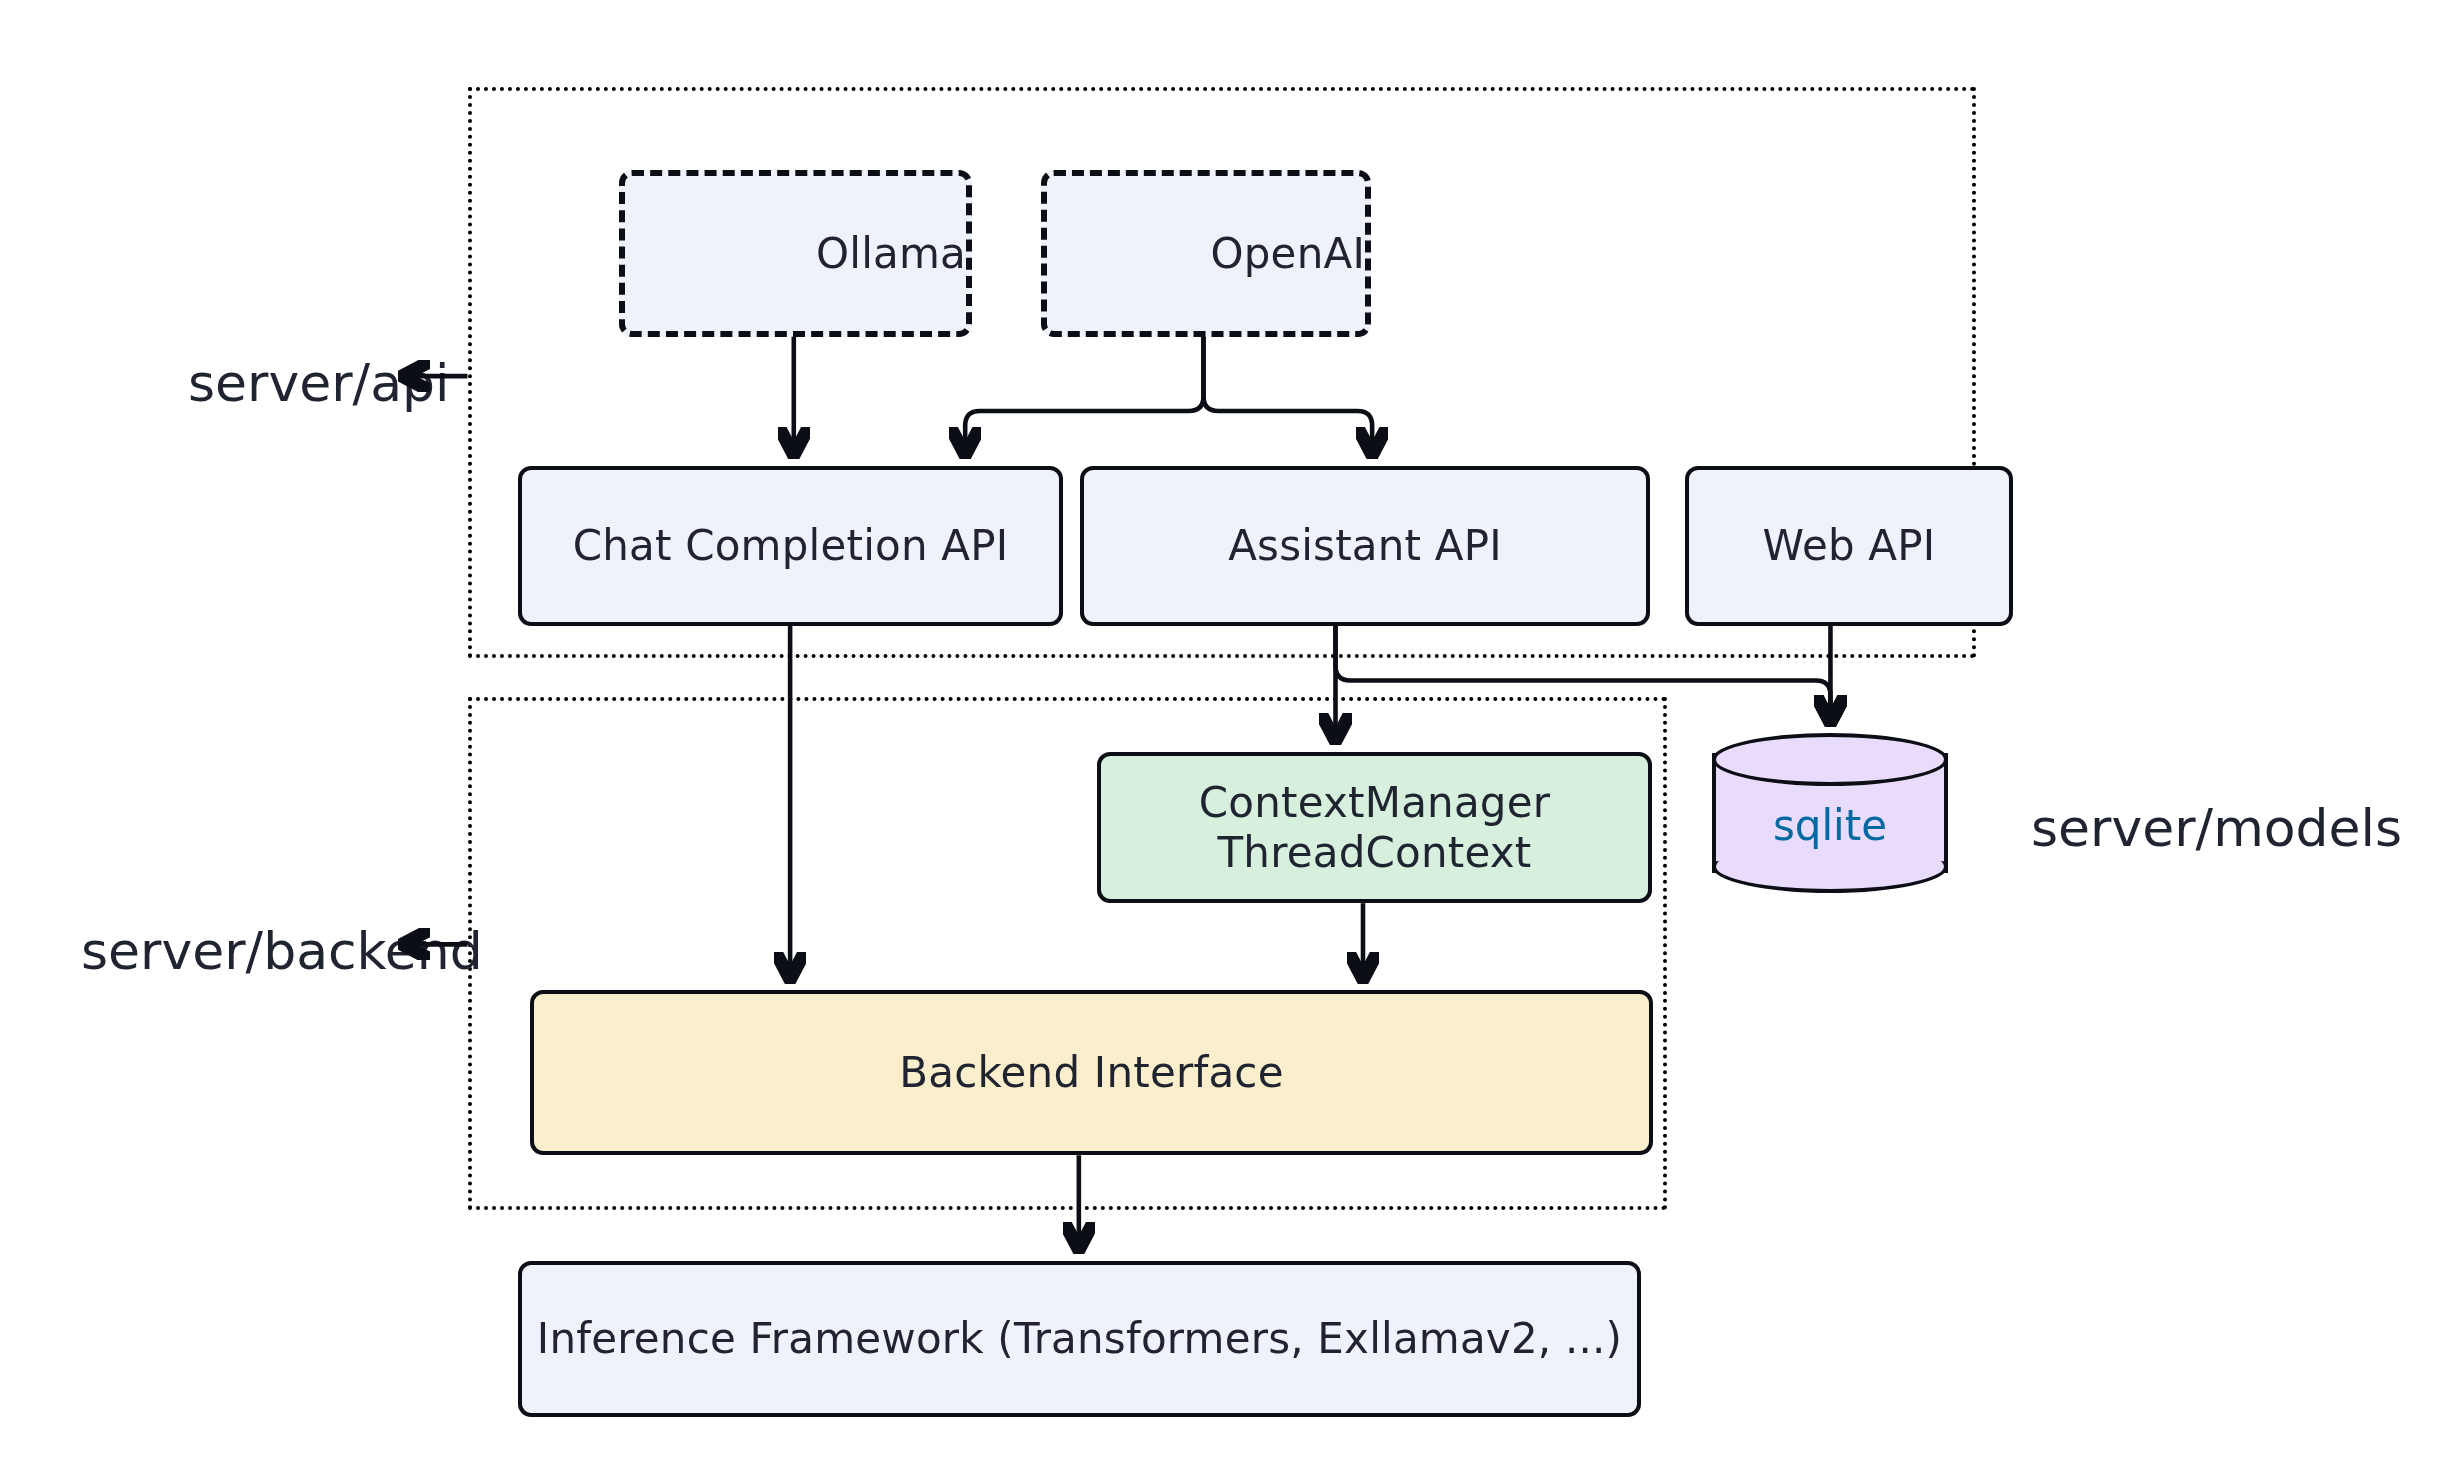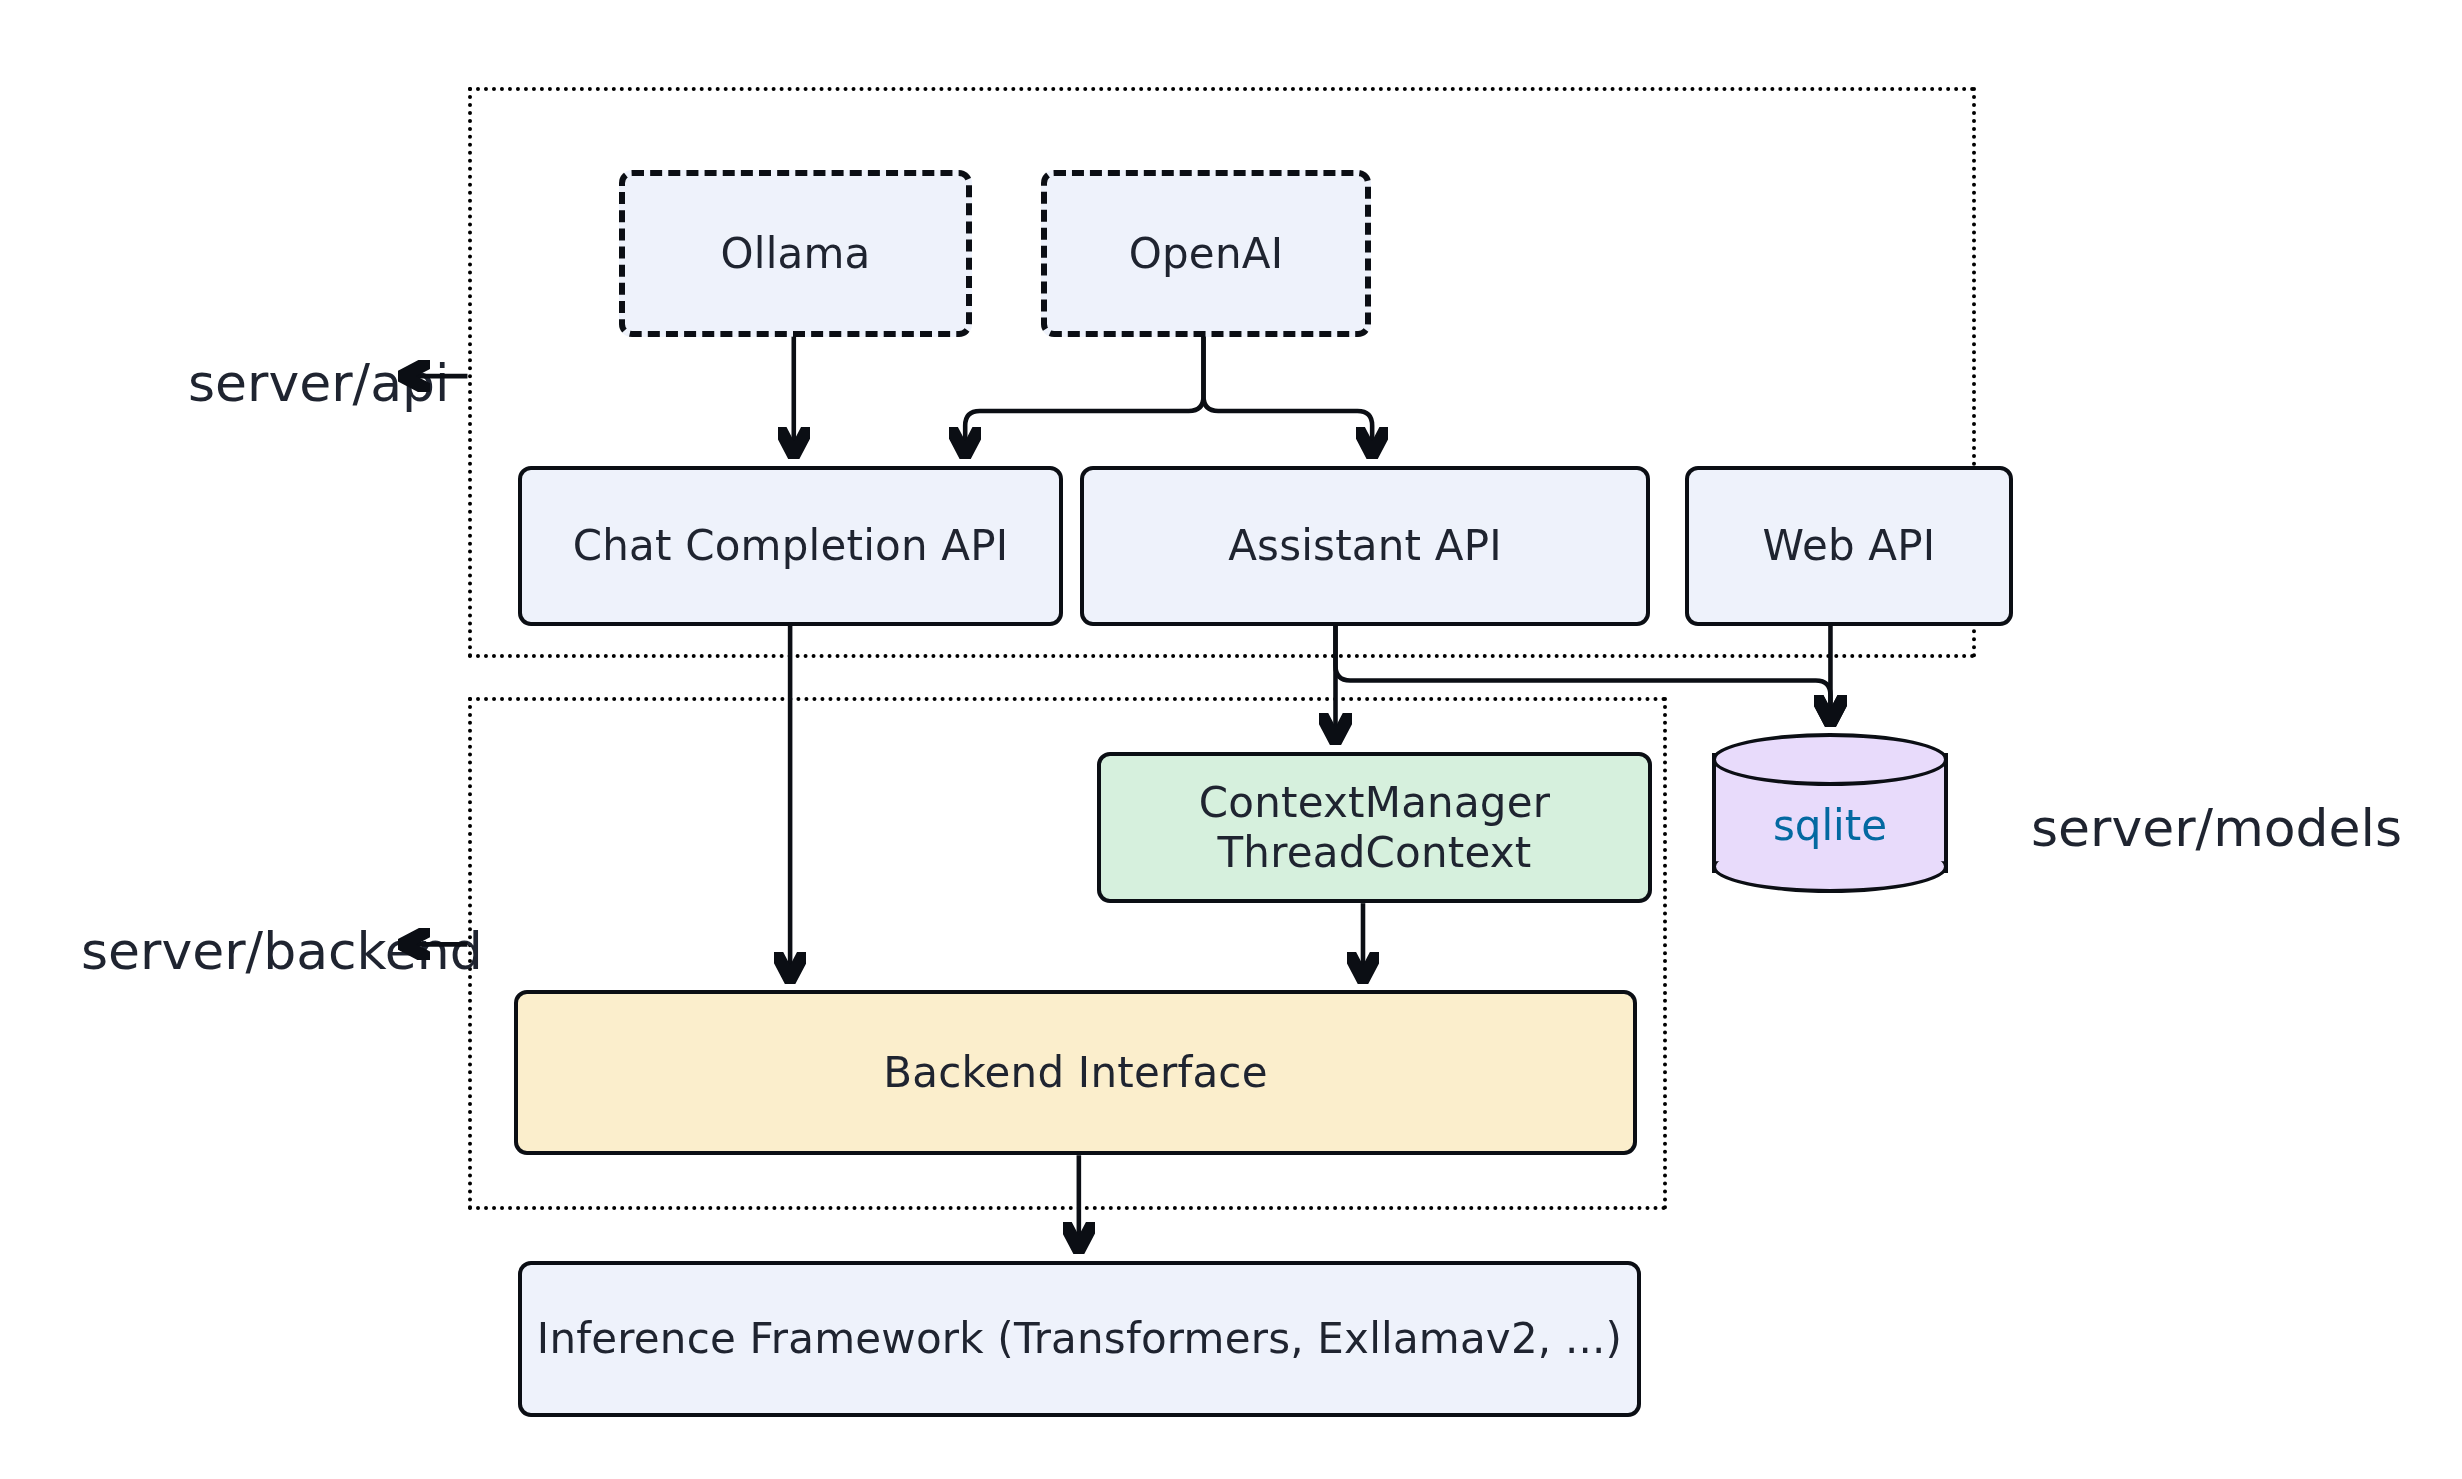--- a/index.html
+++ b/index.html
@@ -6,21 +6,21 @@
   body{width:2462px;height:1480px;overflow:hidden;
        font-family:"DejaVu Sans","Liberation Sans",sans-serif;color:#1f2430;}
   #stage{position:relative;width:2462px;height:1480px;background:#ffffff;}
 
   .container-box{position:absolute;border:4.6px dotted #000;box-sizing:border-box;}
 
   .node{position:absolute;box-sizing:border-box;display:flex;align-items:center;
         justify-content:center;text-align:center;border-radius:13px;
         border:4.6px solid #0b0e14;background:#eef2fb;color:#1f2430;
         font-size:42px;line-height:1.18;letter-spacing:0.2px;}
-  .node.dashed{border-style:dashed;border-width:6.4px;}
+  .node.dashed{border-style:dashed;border-width:6.4px;justify-content:flex-end;}
   .node.green{background:#d6f0dd;margin-left:11px;}
   .node.cream{background:#fbeecc;}
 
   .cyl{position:absolute;box-sizing:border-box;}
   .cyl .body{position:absolute;left:0;right:0;top:20px;bottom:20px;
              background:#e8dbfb;border-left:4.6px solid #0b0e14;border-right:4.6px solid #0b0e14;}
   .cyl .top{position:absolute;left:0;right:0;top:0;height:53px;border-radius:50%;
             background:#e8dbfb;border:4.6px solid #0b0e14;box-sizing:border-box;}
   .cyl .bottom{position:absolute;left:0;right:0;bottom:0;height:53px;border-radius:50%;
                background:#e8dbfb;border:4.6px solid #0b0e14;box-sizing:border-box;
@@ -75,21 +75,21 @@
     <span>ThreadContext</span>
   </div>
 
   <div class="cyl" style="left:1712px;top:733px;width:236px;height:160px;">
     <div class="body"></div>
     <div class="bottom"></div>
     <div class="top"></div>
     <div class="label">sqlite</div>
   </div>
 
-  <div class="node cream" style="left:514px;top:990px;width:1123px;height:165px;">
+  <div class="node cream" style="left:530px;top:990px;width:1123px;height:165px;">
     <span>Backend Interface</span>
   </div>
 
   <div class="node" style="left:518px;top:1261px;width:1123px;height:156px;">
     <span>Inference Framework (Transformers, Exllamav2, ...)</span>
   </div>
 
   <svg class="edges" viewBox="0 0 2686 1614">
     <defs>
       <marker id="ah" viewBox="0 0 12 12" refX="9" refY="6" markerWidth="7" markerHeight="7" orient="auto-start-reverse">

